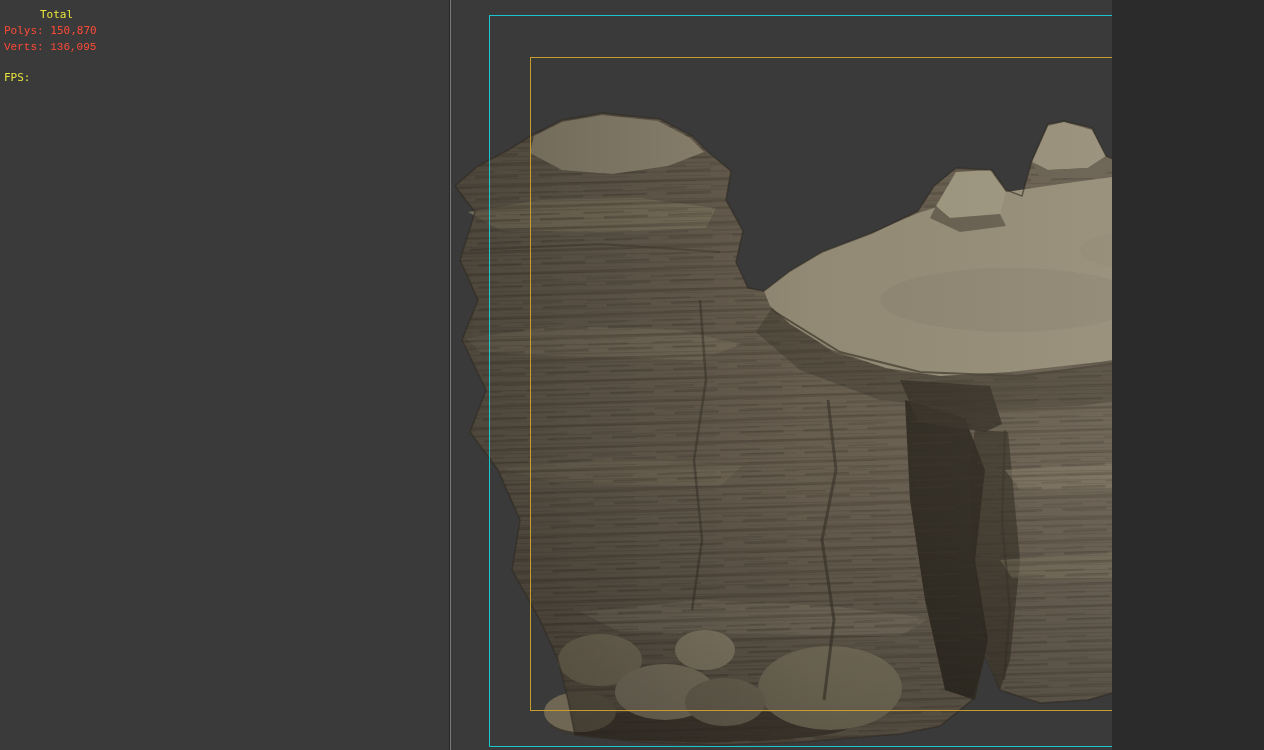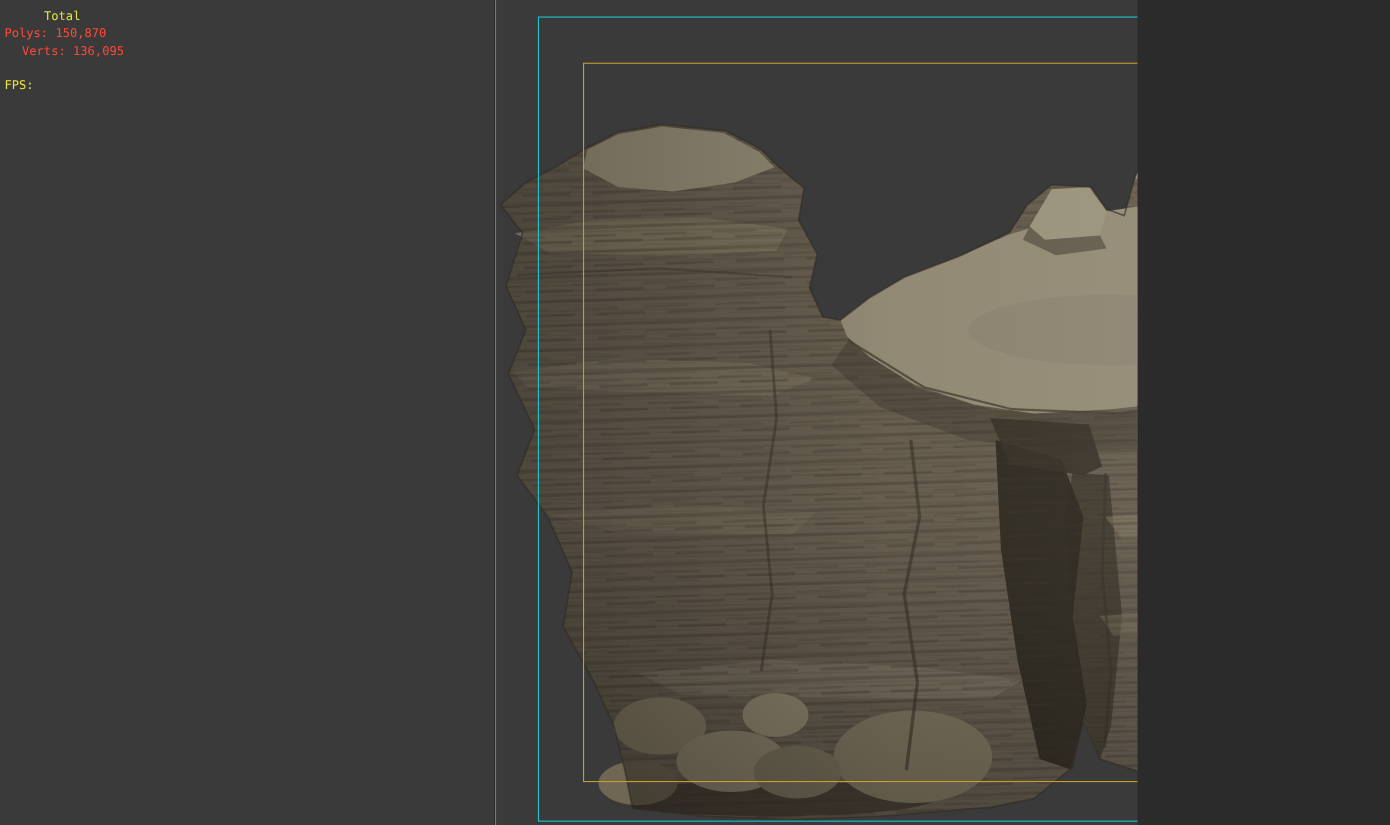--- a/index.html
+++ b/index.html
@@ -1,25 +1,25 @@
 <!DOCTYPE html>
 <html><head>
 <meta charset="utf-8">
 <style>
   html,body{margin:0;padding:0;background:#2b2b2b;}
   .screen{
-    position:relative;width:1034px;height:750px;overflow:hidden;
+    position:relative;width:1112px;height:750px;overflow:hidden;
     background:#3a3a3a;font-family:"DejaVu Sans Mono","Liberation Mono",monospace;
   }
   
   .stats{position:absolute;left:0;top:0;z-index:30;font-size:11px;line-height:16px;}
   .stat{position:absolute;white-space:pre;}
   .stat.total{left:40px;top:7px;color:#e9e33c;}
   .stat.polys{left:4px;top:23px;color:#ff4a38;}
-  .stat.verts{left:20px;top:39px;color:#ff4a38;}
+  .stat.verts{left:4px;top:39px;color:#ff4a38;font-family:Liberation Mono, monospace;}
   .stat.fps{left:4px;top:70px;color:#e9e33c;text-align:center;}
   
   .divider{
     position:absolute;left:449px;top:0;width:1px;height:750px;
     background:#7a7a7a;border-left:1px solid #272727;z-index:25;
   }
   
   .frame{position:absolute;z-index:20;box-sizing:border-box;pointer-events:none;}
   .frame.outer{left:489px;top:15px;width:735px;height:732px;border:1px solid #1dc4cb;}
   .frame.inner{left:530px;top:57px;width:653px;height:654px;border:1px solid #c79d2e;}

